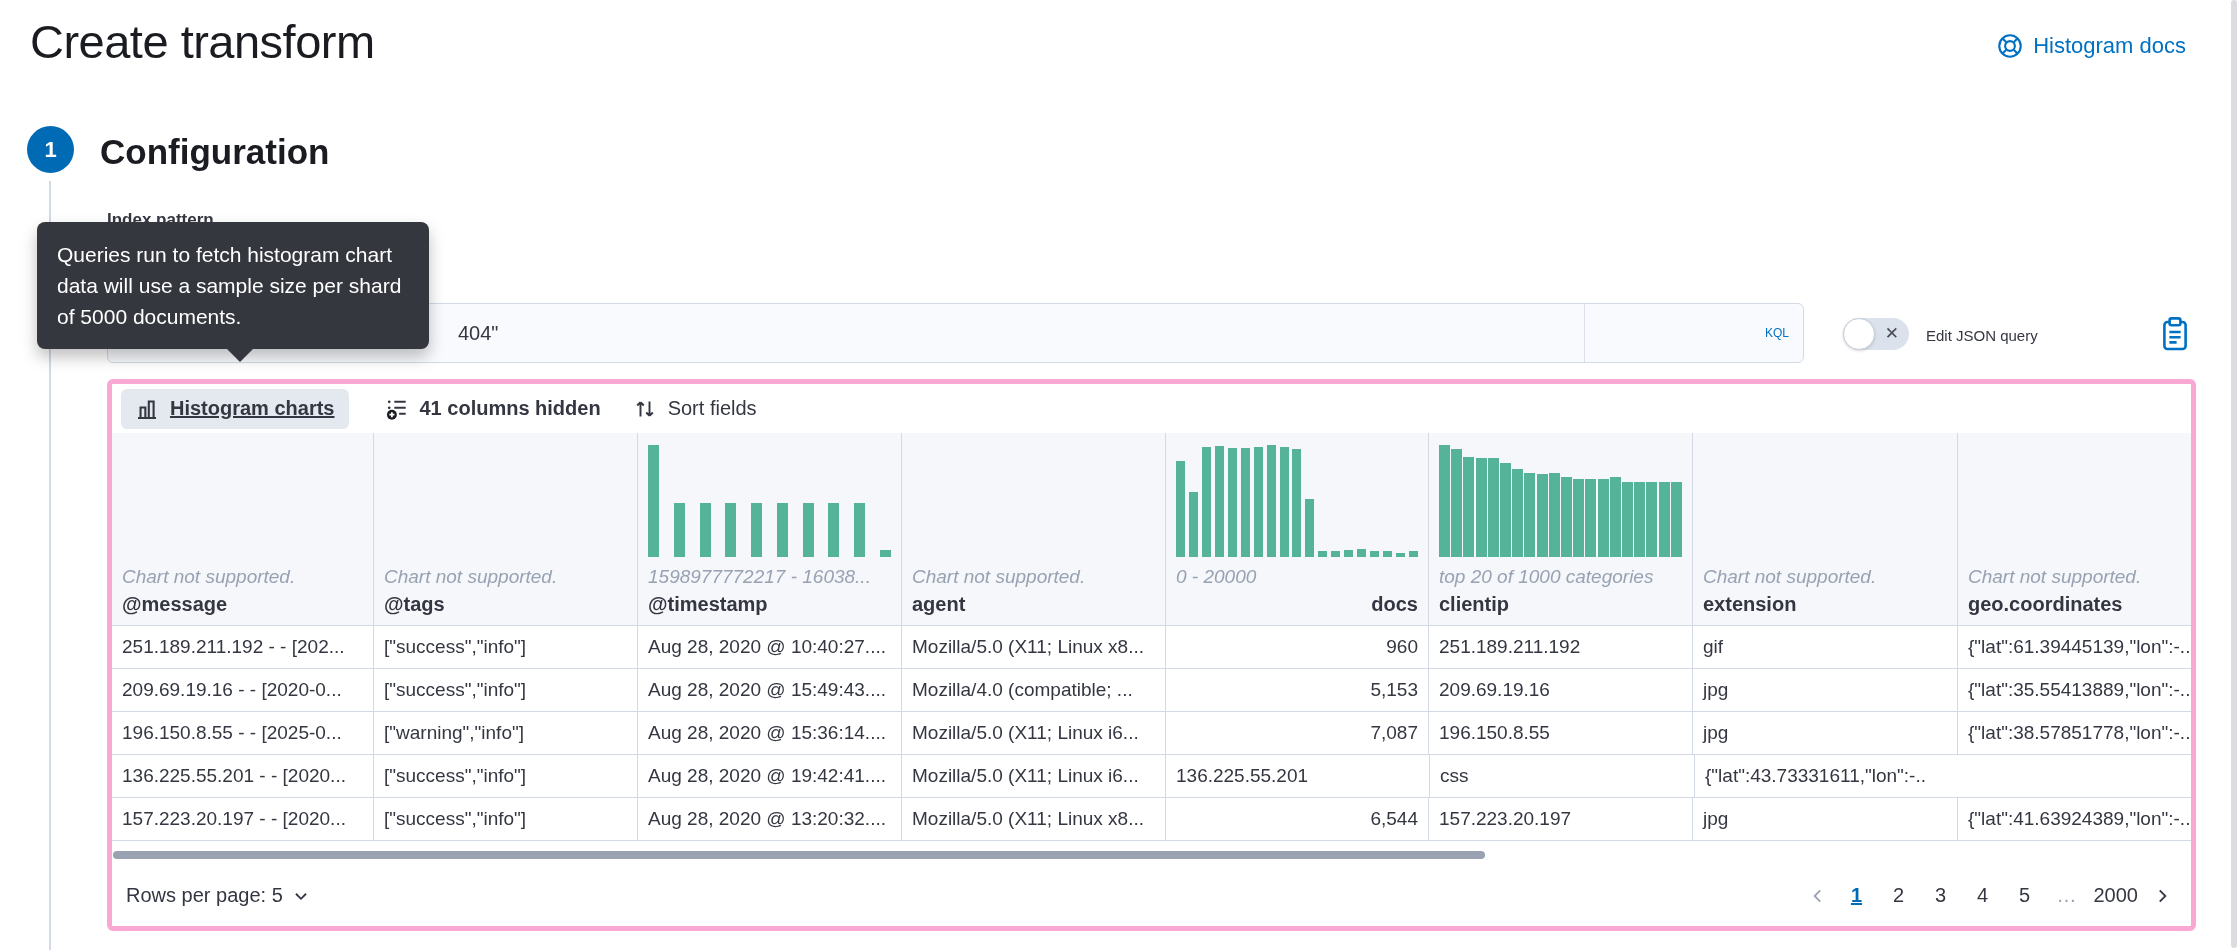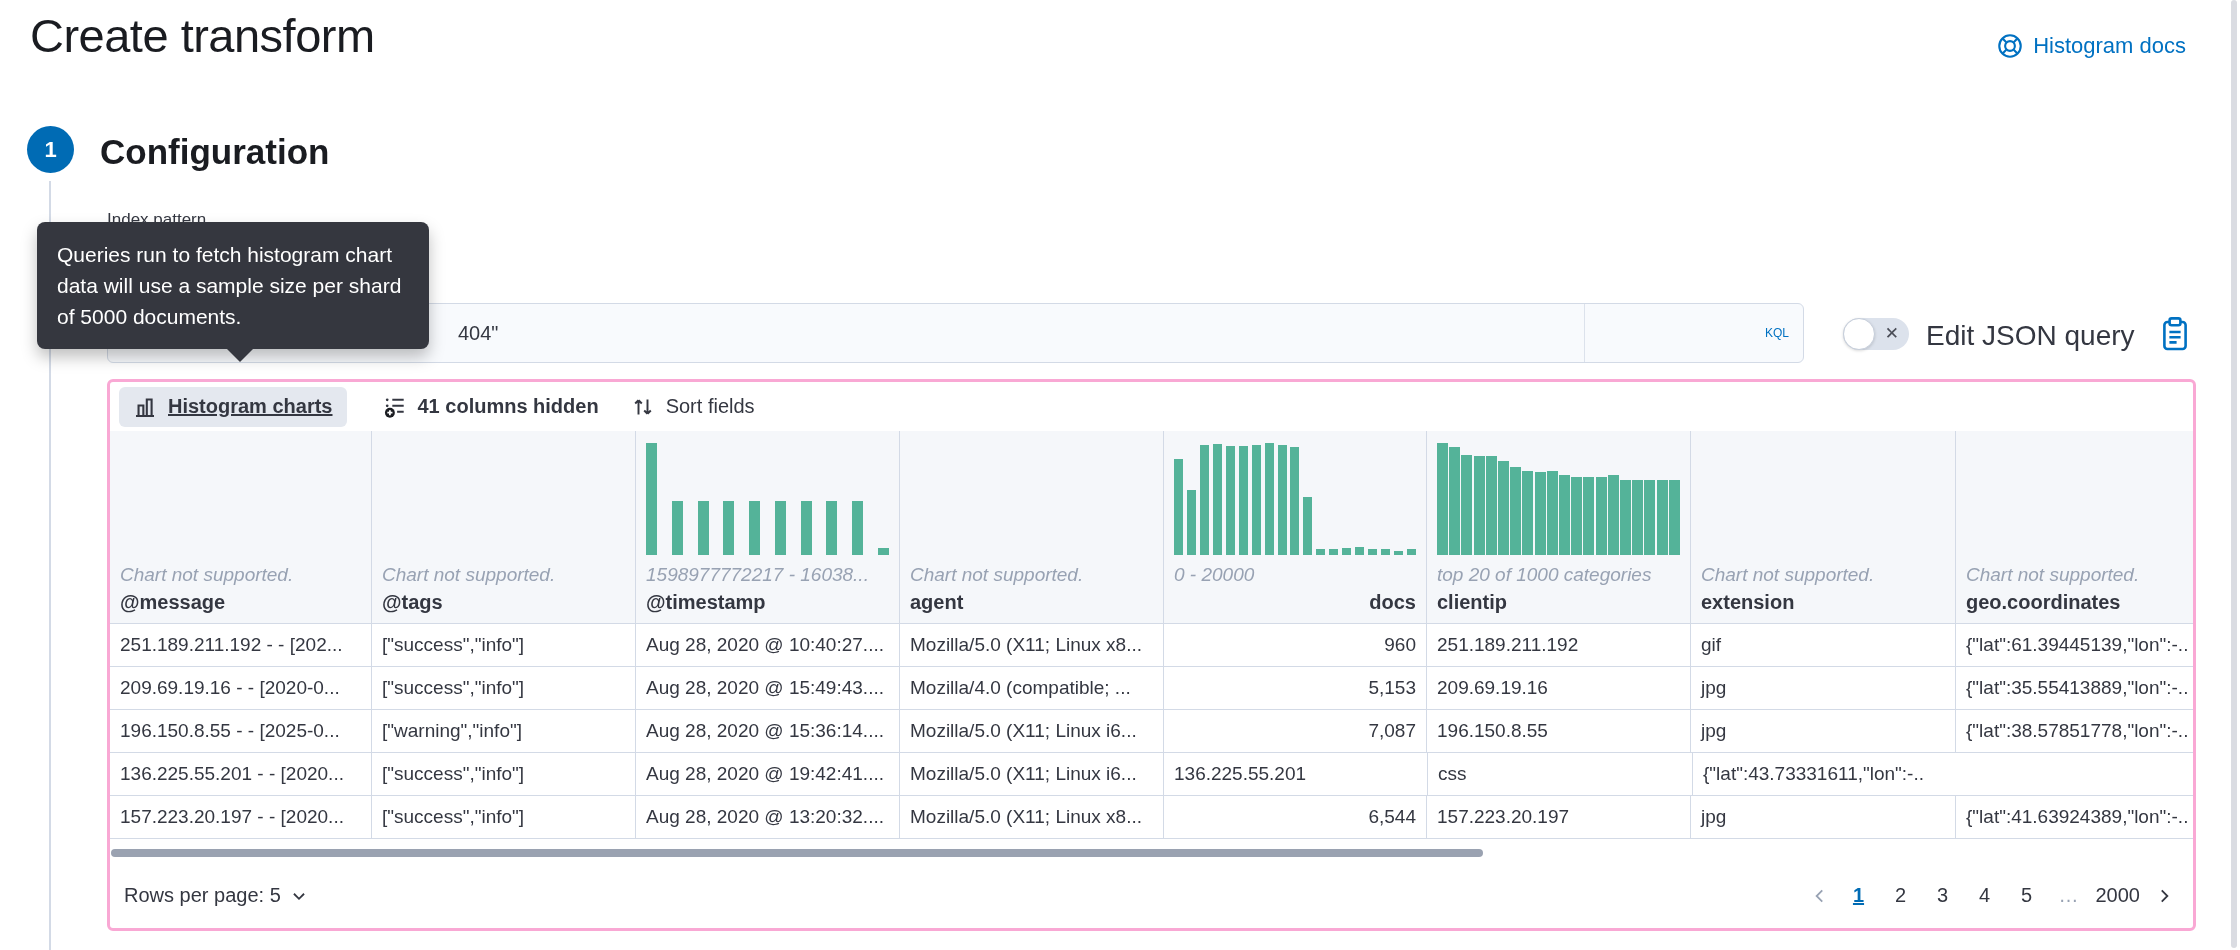--- a/index.html
+++ b/index.html
@@ -1,45 +1,45 @@
 <!DOCTYPE html>
 <html><head>
 <meta charset="utf-8">
 <style>
   html,body{margin:0;padding:0;background:#fff;}
   #app{position:relative;width:2240px;height:950px;overflow:hidden;background:#fff;
        font-family:"Liberation Sans","DejaVu Sans",sans-serif;color:#343741;}
   .abs{position:absolute;}
 
-  .page-title{left:30px;top:7px;font-size:47px;line-height:58px;font-weight:500;color:#1a1c21;letter-spacing:-0.5px;}
+  .page-title{left:30px;top:13px;font-size:47px;line-height:58px;font-weight:500;color:#1a1c21;letter-spacing:-0.5px;}
   .docs-link{right:54px;top:33px;display:flex;align-items:center;gap:10px;color:#0071C2;font-size:22px;cursor:pointer;}
 
   .step-circle{left:27px;top:126px;width:47px;height:47px;border-radius:50%;background:#006BB4;color:#fff;
                font-size:22px;font-weight:700;display:flex;align-items:center;justify-content:center;}
   .step-label{left:100px;top:132px;font-size:35px;font-weight:700;color:#1a1c21;}
   .step-line{left:49px;top:181px;width:2px;height:769px;background:#D3DAE6;}
 
-  .index-pattern{left:107px;top:210px;font-size:17px;font-weight:400;color:#343741;z-index:1;}
+  .index-pattern{left:107px;top:210px;font-size:17px;font-weight:700;color:#343741;z-index:1;}
 
   .searchbox{left:107px;top:303px;width:1697px;height:60px;background:#F8FAFD;border:1px solid #D3DAE6;border-radius:6px;z-index:2;box-sizing:border-box;}
   .query-frag{position:absolute;left:350px;top:0;line-height:58px;font-size:20px;color:#343741;white-space:pre;}
   .kql-append{position:absolute;right:0;top:0;bottom:0;width:204px;border-left:1px solid #DCE2EC;display:flex;align-items:center;
               justify-content:flex-end;padding-right:14px;font-size:12px;font-weight:500;color:#0071C2;cursor:pointer;}
 
   .switch{left:1843px;top:318px;width:66px;height:32px;border-radius:16px;background:#DCE2EC;z-index:2;cursor:pointer;}
   .switch .knob{position:absolute;left:0;top:0;width:30px;height:30px;border-radius:50%;background:#fff;border:1px solid #C6CEDB;box-shadow:0 1px 3px rgba(0,0,0,.15);}
   .switch .xmark{position:absolute;right:10px;top:0;line-height:31px;font-size:17px;color:#4a4d57;}
-  .edit-json{left:1926px;top:320px;font-size:28px;line-height:31px;color:#343741;z-index:2;cursor:pointer;}
+  .edit-json{left:1926px;top:320px;font-size:15px;line-height:31px;color:#343741;z-index:2;cursor:pointer;}
   .copy-btn{left:2156px;top:314px;width:38px;height:40px;z-index:2;cursor:pointer;display:flex;align-items:center;justify-content:center;}
 
   .tooltip{left:37px;top:222px;width:352px;padding:17px 20px;background:#35373f;color:#fff;border-radius:8px;
            font-size:21px;line-height:31px;z-index:30;box-shadow:0 8px 16px rgba(0,0,0,.25);}
   .tooltip:after{content:"";position:absolute;left:190px;bottom:-13px;border:13px solid transparent;border-top-color:#35373f;border-bottom:none;}
 
-  .gridbox{left:107px;top:379px;width:2089px;height:552px;border:3px solid #f9a8d4;border-radius:6px;overflow:hidden;box-sizing:border-box;background:#fff;}
+  .gridbox{left:107px;top:379px;width:2089px;height:552px;border:5px solid #f9a8d4;border-radius:6px;overflow:hidden;box-sizing:border-box;background:#fff;}
   .toolbar{position:absolute;left:0;right:0;top:0;height:49px;display:flex;align-items:center;padding-left:9px;}
   .tb-btn{display:flex;align-items:center;gap:11px;font-size:20px;font-weight:700;color:#343741;cursor:pointer;white-space:nowrap;}
   .tb-btn.hist{background:#E4E8EF;border-radius:6px;height:40px;padding:0 14px;}
   .tb-btn.hist .lbl{text-decoration:underline;}
   .tb-btn.cols{margin-left:36px;}
   .tb-btn.sortf{margin-left:32px;font-weight:400;}
 
   .ghead{position:absolute;left:0;right:0;top:49px;height:193px;display:flex;background:#F5F7FA;border-bottom:1px solid #D3DAE6;box-sizing:border-box;}
   .gcol{box-sizing:border-box;border-right:1px solid #D3DAE6;padding:12px 10px 8px;display:flex;flex-direction:column;overflow:hidden;cursor:pointer;}
   .gcol.last{border-right:none;flex:1;}

